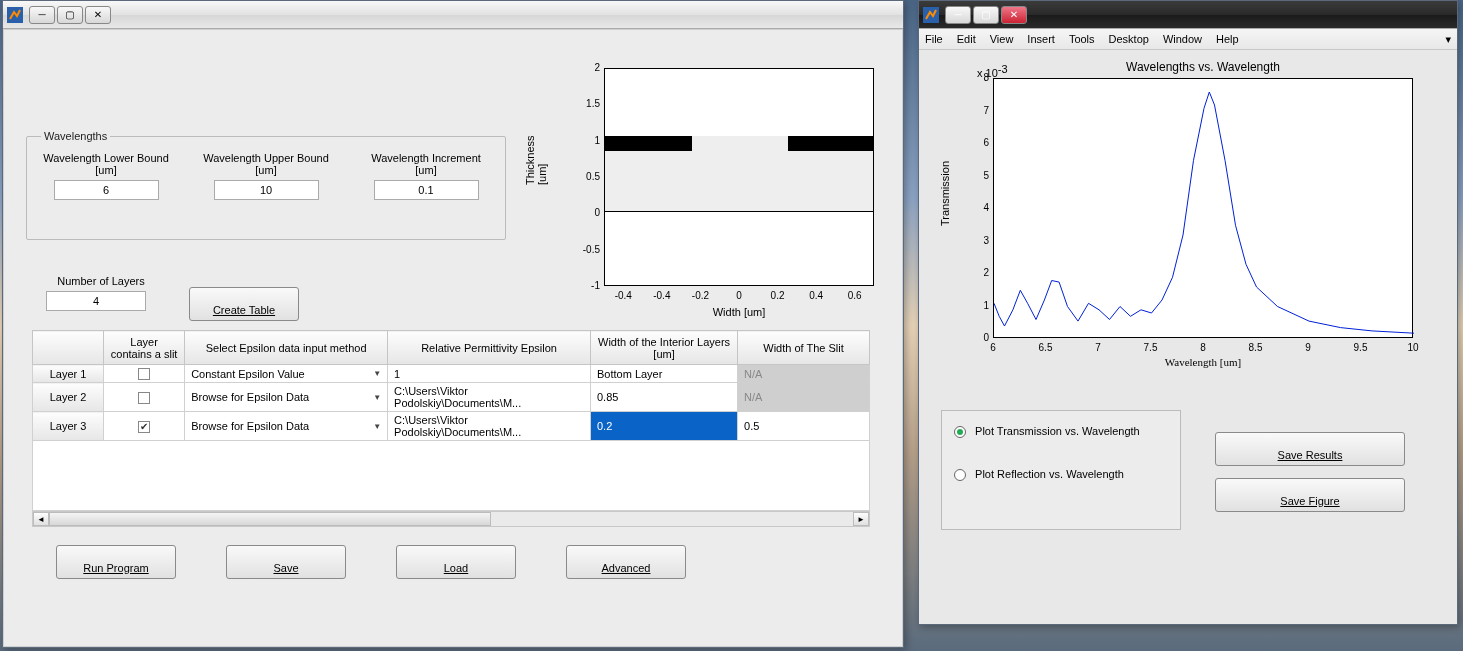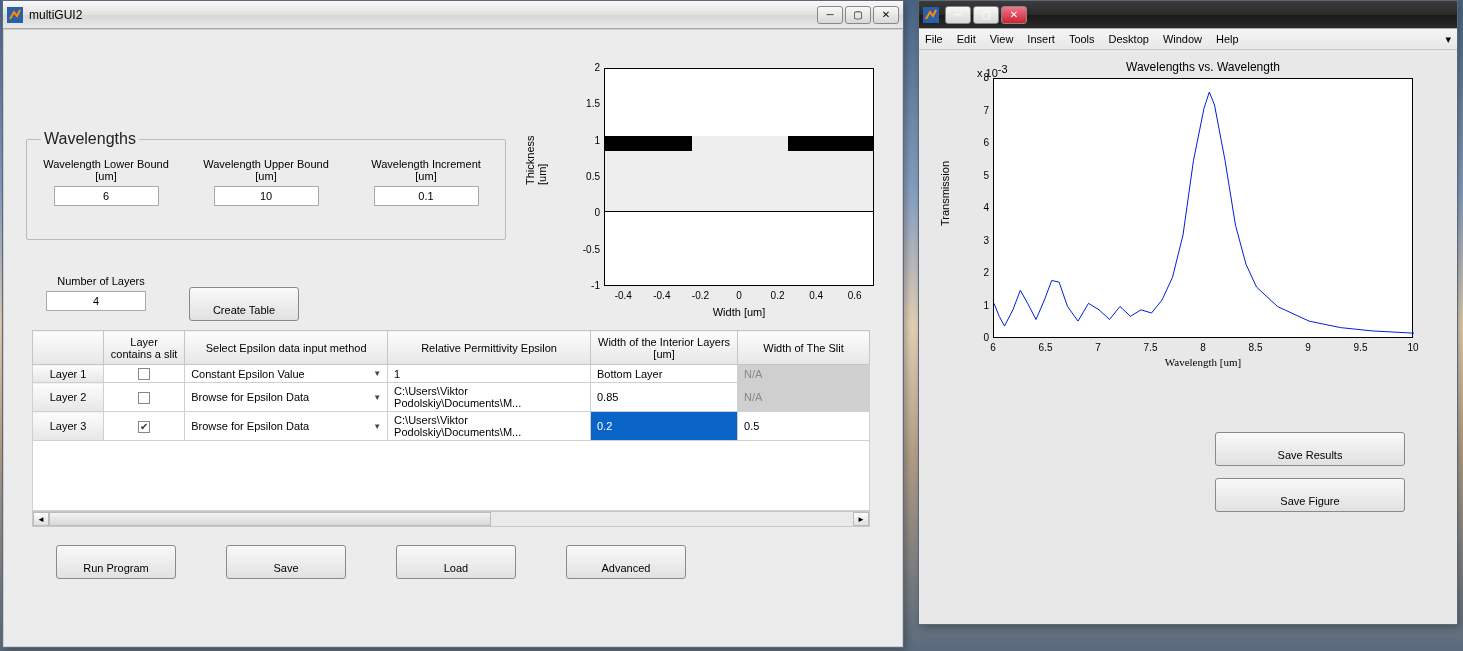--- a/index.html
+++ b/index.html
@@ -11,26 +11,26 @@
   .titlebar .icon { width: 16px; height: 16px; margin-right: 6px; }
   .titlebar .title { flex: 1; font-size: 12px; }
   .winbtns { display: flex; gap: 2px; }
   .winbtn { width: 26px; height: 18px; border: 1px solid #888; border-radius: 3px; background: linear-gradient(to bottom,#f8f8f8,#d8d8d8); display:flex; align-items:center; justify-content:center; font-size:10px; cursor:default; }
   .winbtn.close { background: linear-gradient(to bottom,#e78,#c23); color:#fff; }
   .titlebar:not(.active) .winbtn.close { background: linear-gradient(to bottom,#f8f8f8,#d8d8d8); color:#333; }
   
   .content { background: #ececec; padding: 8px; position: relative; }
 
   fieldset { border: 1px solid #bbb; border-radius: 2px; padding: 10px 14px 16px; margin: 0; background: #ececec; }
-  legend { font-size: 16px; color: #222; padding: 0 3px; margin-top: 29px; }
+  legend { font-size: 11px; color: #222; padding: 0 3px; margin-top: 29px; }
   
   .lbl { text-align: center; display: block; margin-bottom: 4px; }
   input.text { border: 1px solid #aaa; background: #fff; text-align: center; height: 20px; padding: 2px 4px; }
   
-  button.btn { border: 1px solid #8a8a8a; border-radius: 3px; background: linear-gradient(to bottom,#f9f9f9,#e1e1e1); height: 28px; padding: 16px 12px; cursor: default; }
+  button.btn { border: 1px solid #8a8a8a; border-radius: 3px; background: linear-gradient(to bottom,#f9f9f9,#e1e1e1); height: 28px; padding: 16px 12px; cursor: default; text-decoration: underline; }
   
   
   table.grid { border-collapse: collapse; width: 100%; background: #fff; }
   table.grid th { background: linear-gradient(to bottom,#fdfdfd,#e6e6e6); border: 1px solid #c5c5c5; font-weight: normal; padding: 3px 6px; text-align: center; height: 34px; }
   table.grid td { border: 1px solid #d0d0d0; padding: 2px 6px; height: 18px; }
   table.grid td.rowhead { background: linear-gradient(to bottom,#fdfdfd,#e6e6e6); text-align:center; width: 70px; }
   table.grid td.na { background: #cfcfcf; color: #888; }
   table.grid tr.sel td.selcell { background: #0a64c8; color: #fff; }
   .chk { display:inline-block; width:12px; height:12px; border:1px solid #888; background:#fff; vertical-align:middle; }
   .chk.checked::after { content:"✔"; font-size:10px; position:relative; top:-2px; left:0; color:#333; }
@@ -62,21 +62,20 @@
 <body>
 
 <div class="window" style="left:2px; top:0; width:902px; height:648px;">
   <div class="titlebar">
     <span class="icon">
       <svg width="16" height="16">
           <rect width="16" height="16" fill="#2a5faa"></rect>
           <path d="M3 12 L7 5 L10 9 L13 3" stroke="#ff8c00" stroke-width="2" fill="none"></path>
         </svg>
     </span>
-    <span class="title">multiGUI2</span>
     <div class="winbtns">
       <div class="winbtn">─</div>
       <div class="winbtn">▢</div>
       <div class="winbtn">✕</div>
     </div>
   </div>
   <div class="content" style="height:618px; border:1px solid #cfcfcf; margin:0;">
 
     <fieldset style="position:absolute; left:22px; top:100px; width:460px; height:110px;">
       <legend>Wavelengths</legend>
@@ -262,18 +261,28 @@
           <div class="tick" style="left: 258px; top: 282px; width: 24px; text-align: center;">8</div>
           <div class="tick" style="left: 310.5px; top: 282px; width: 24px; text-align: center;">8.5</div>
           <div class="tick" style="left: 363px; top: 282px; width: 24px; text-align: center;">9</div>
           <div class="tick" style="left: 415.5px; top: 282px; width: 24px; text-align: center;">9.5</div>
           <div class="tick" style="left: 468px; top: 282px; width: 24px; text-align: center;">10</div>
         </div>
       <div class="axislabel vert" style="left:-8px; top:140px; width:40px;">Transmission</div>
       <div class="axislabel" style="left:60px; top:296px; width:420px;font-family:Liberation Serif, serif;">Wavelength [um]</div>
     </div>
 
+    <div style="position:absolute; left:22px; top:360px; width:240px; height:120px; border:1px solid #bbb; background:#ececec; padding:14px 12px;">
+      <div style="margin-bottom:30px;">
+        <span class="radio checked"></span>
+        <span>Plot Transmission vs. Wavelength</span>
+      </div>
+      <div>
+        <span class="radio"></span>
+        <span>Plot Reflection vs. Wavelength</span>
+      </div>
+    </div>
 
     <button class="btn" style="position:absolute; left:296px; top:382px; width:190px; height:28px;">Save Results</button>
     <button class="btn" style="position:absolute; left:296px; top:428px; width:190px; height:28px;">Save Figure</button>
 
   </div>
 </div>
 
 </body></html>

